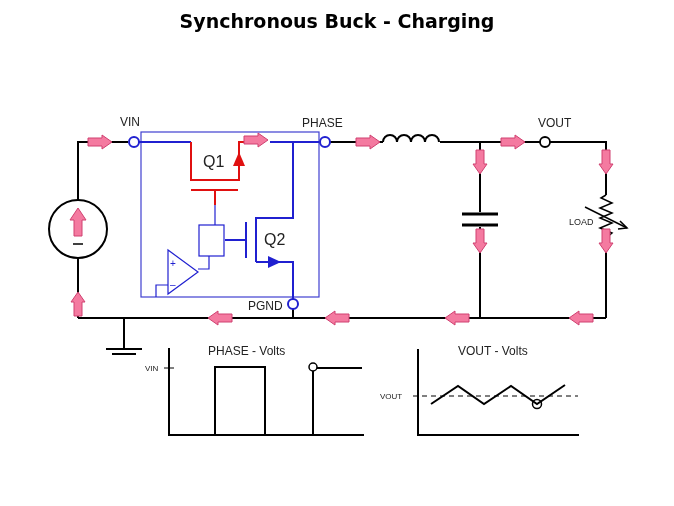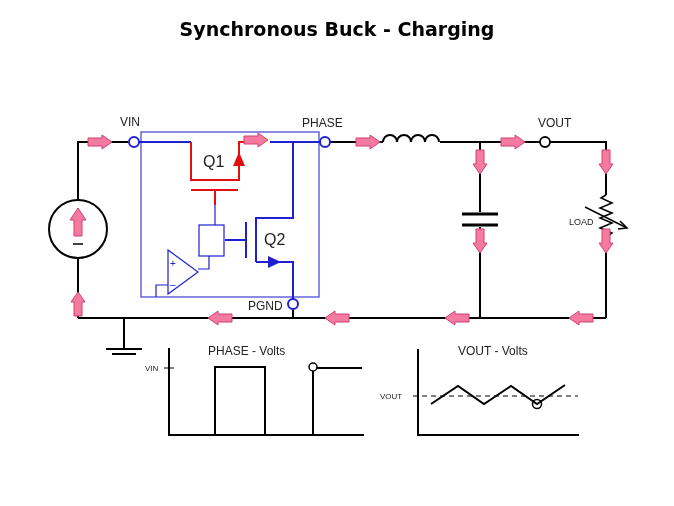--- a/index.html
+++ b/index.html
@@ -1,17 +1,17 @@
 <!DOCTYPE html>
 <html><head>
   <meta charset="utf-8">
   <style>
     html, body { margin: 0; padding: 0; background: #ffffff; }
     body { width: 674px; height: 506px; position: relative; overflow: hidden; font-family: "Liberation Sans", sans-serif; }
-    .title { position: absolute; left: 0; top: 10px; width: 674px; text-align: center; font-family: "DejaVu Sans", sans-serif; font-weight: bold; font-size: 19px; color: #000; letter-spacing: 0px; margin-top: 8px; }
+    .title { position: absolute; left: 0; top: 10px; width: 674px; text-align: center; font-family: "DejaVu Sans", sans-serif; font-weight: bold; font-size: 19px; color: #000; letter-spacing: 0px; }
     svg { position: absolute; left: 0; top: 0; }
     .lbl { font-family: "Liberation Sans", sans-serif; fill: #222; }
   </style>
 </head>
 <body>
 
 <div class="title">Synchronous Buck - Charging</div>
 
 <svg width="674" height="506" viewBox="0 0 674 506">
   <defs>

